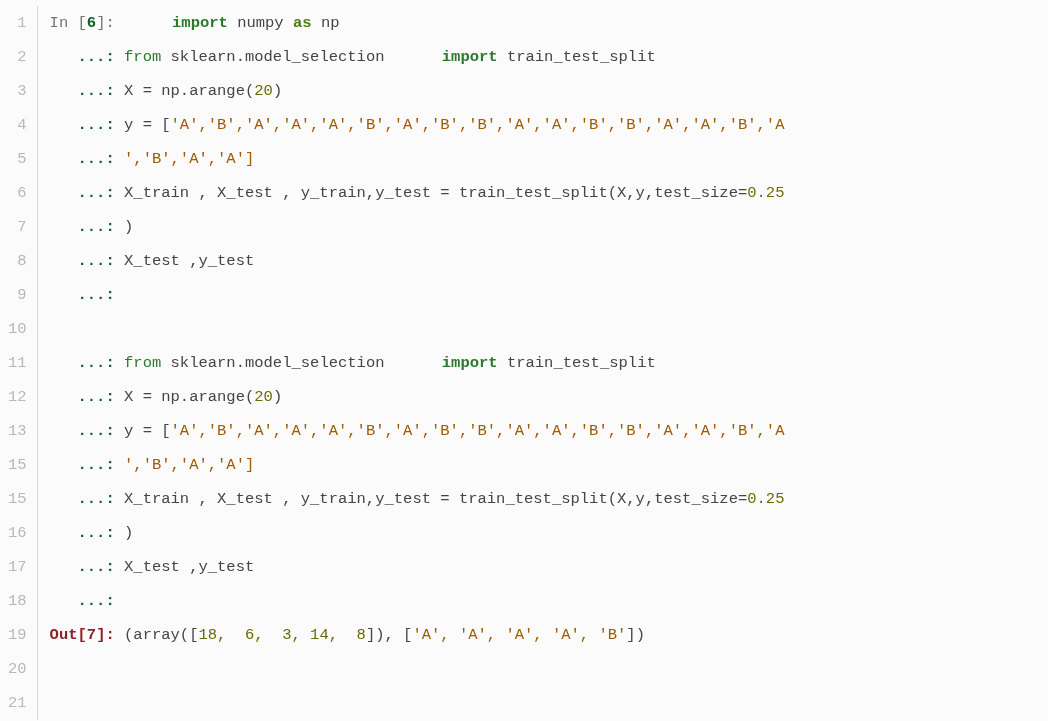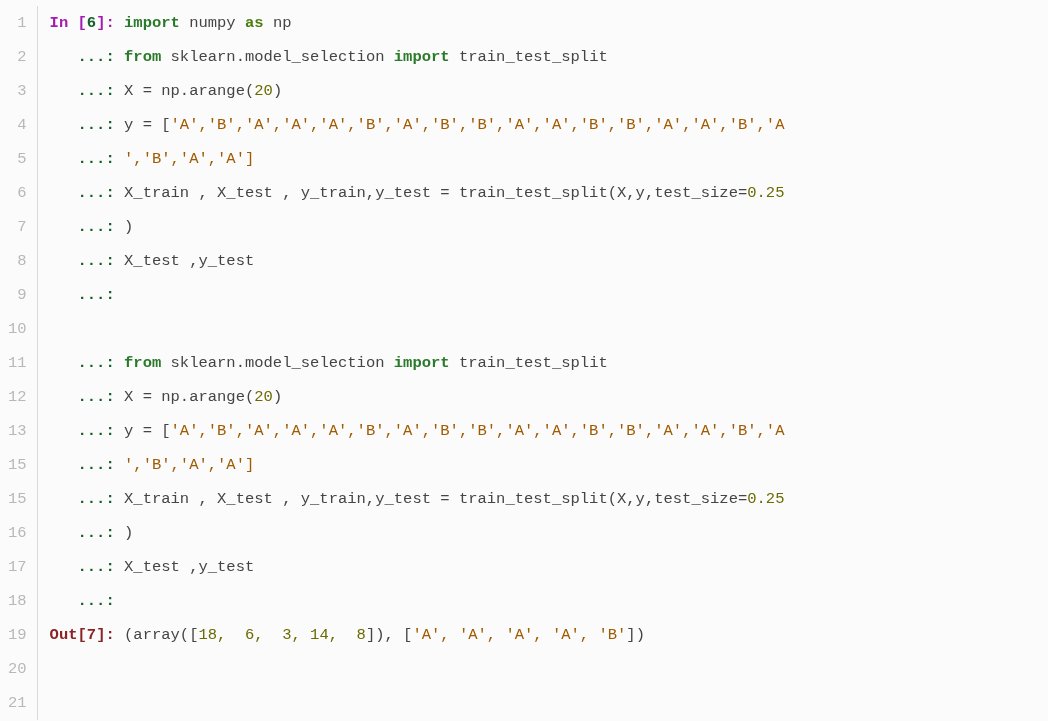--- a/index.html
+++ b/index.html
@@ -32,28 +32,28 @@
   }
   .code {
     flex: 1 1 auto;
     padding-left: 12px;
   }
   .line {
     height: 34px;
     line-height: 34px;
     white-space: pre;
   }
-  .prompt-in  { color: #a21caf; font-weight: 700; }
+  .prompt-in  { color: #737373; font-weight: 400; }
   .prompt-out { color: #8b2325; font-weight: 600; }
   .num-br     { color: #155f2b; font-weight: 600; }
   .num-br-out { color: #8b2325; font-weight: 600; }
   .cont       { color: #155f2b; font-weight: 600; }
-  .kw-import  { color: #2b7a2b; font-weight: 600; }
+  .kw-import  { color: #2b7a2b; font-weight: 600; margin-left: 48px; }
   .kw-as      { color: #4d7c0f; font-weight: 700; }
-  .kw-from    { color: #2b7a2b; font-weight: 700; }
+  .kw-from    { color: #2b7a2b; font-weight: 400; }
   .numlit     { color: #6a6a00; }
   .strlit     { color: #a05a00; }
   .plain      { color: #454545; }
 </style>
 </head>
 <body>
 
 <div class="code-block">
   <div class="gutter">
     <div>1</div>

